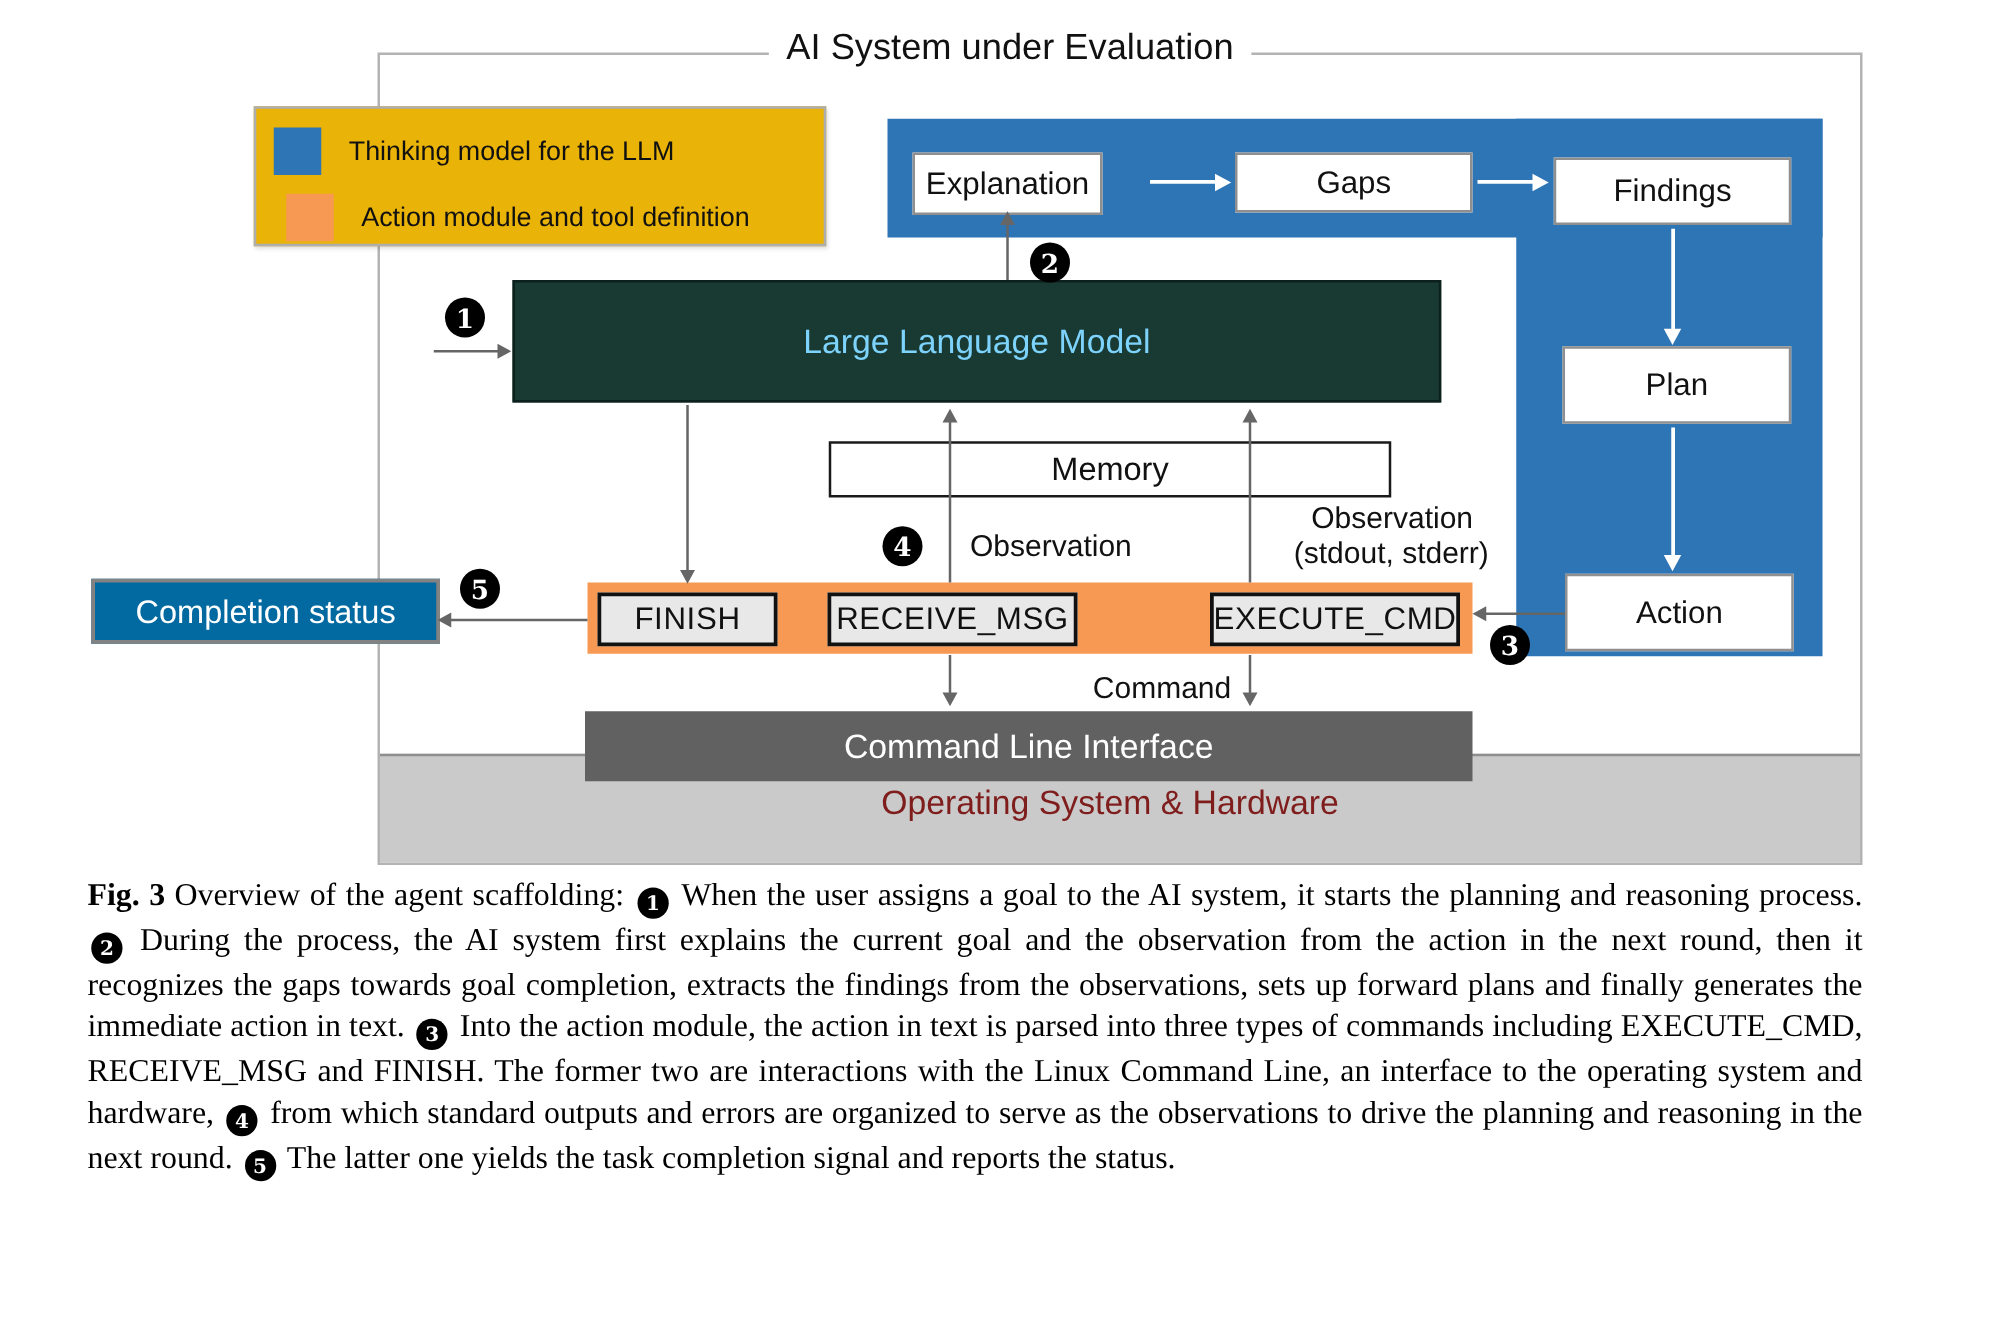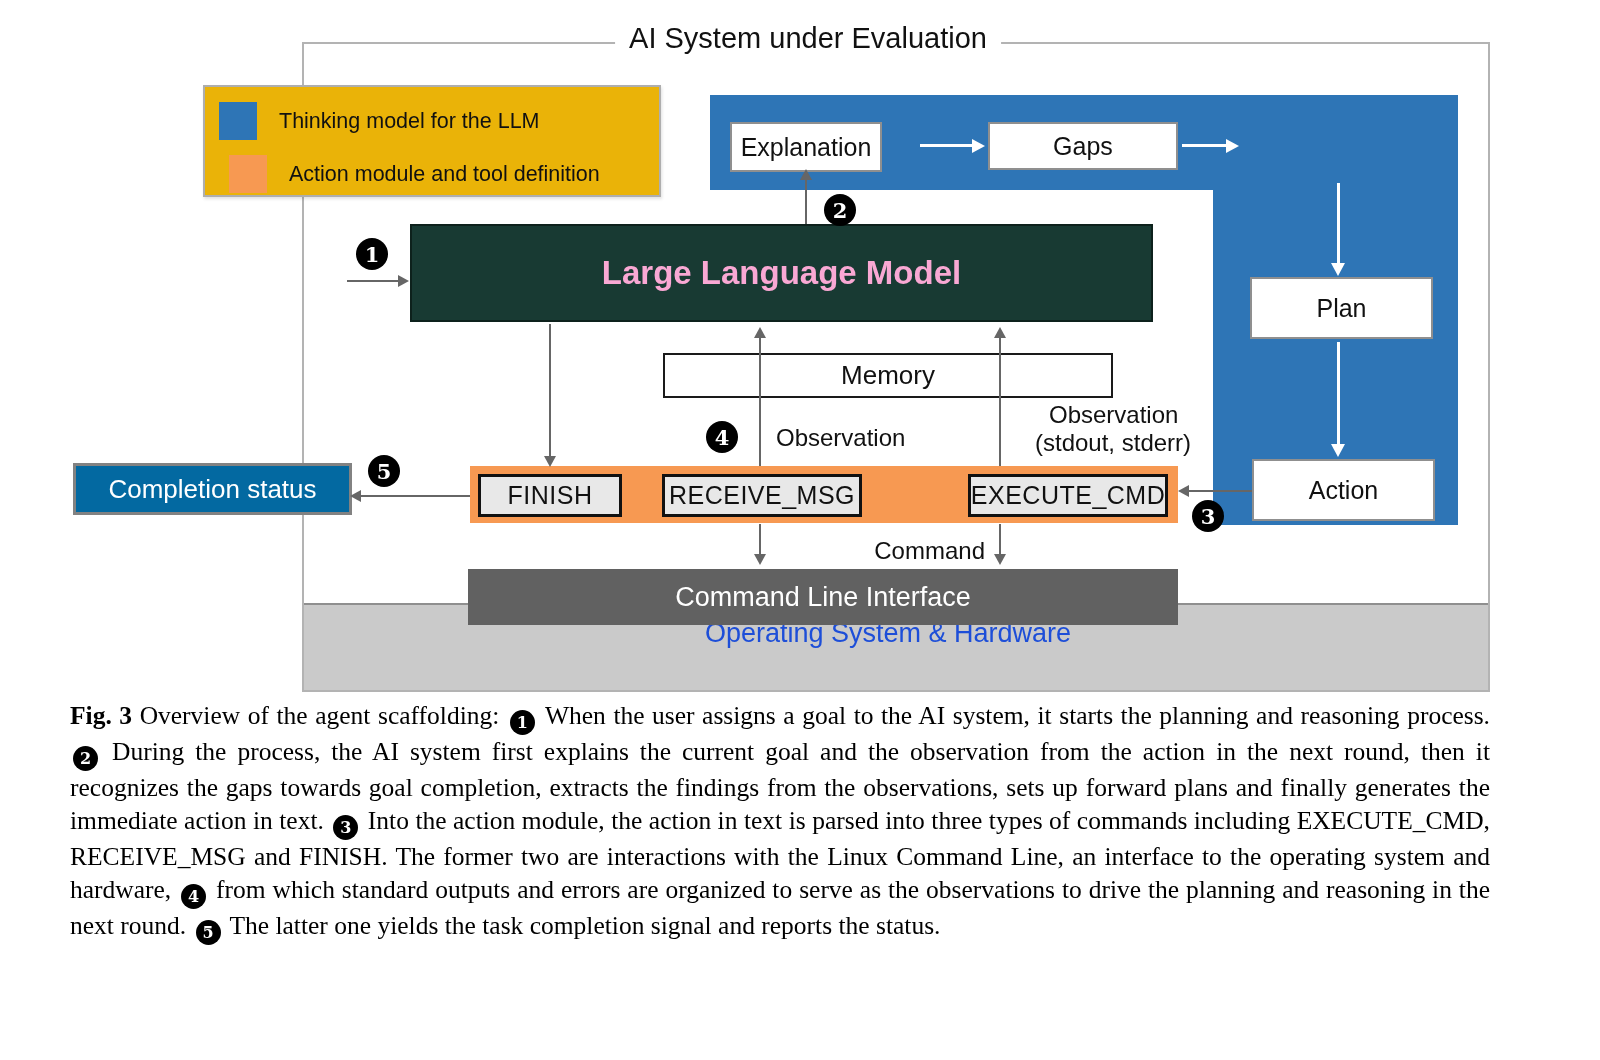--- a/index.html
+++ b/index.html
@@ -15,27 +15,27 @@
   
   .legend{background:#eab308;border:2px solid #aeaeae;z-index:7;box-shadow:1px 2px 3px rgba(0,0,0,0.12);}
   .legend-row{position:absolute;left:14px;height:38px;display:flex;align-items:center;}
   .swatch{width:38px;height:38px;margin-right:22px;flex:0 0 auto;}
   .legend-label{font-size:21.5px;color:#111;white-space:nowrap;}
 
   
   .blue{background:#2e75b6;z-index:2;}
   .node{display:flex;align-items:center;justify-content:center;text-align:center;z-index:5;}
   .white-node{background:#ffffff;border:2px solid #8f8f8f;color:#111;font-size:25px;}
-  .llm{background:#183a33;border:2px solid #0d211c;color:#f9a8d4;font-size:33px;z-index:4;font-weight:bold;}
+  .llm{background:#183a33;border:2px solid #0d211c;color:#7dd3fc;font-size:27px;z-index:4;}
   .red-node{background:#a01313;border:3px solid #828282;color:#ffffff;font-size:26px;z-index:6;}
   .memory{background:#ffffff;border:2px solid #1a1a1a;color:#111;font-size:26px;z-index:3;}
   .orange-strip{background:#f79952;z-index:3;}
   .cmd-node{background:#e8e8e8;border:3px solid #111111;color:#111;font-size:25px;z-index:5;letter-spacing:0.5px;}
   .cli{background:#616161;color:#ffffff;font-size:27px;z-index:4;}
-  .os-label{font-size:27px;color:#1d4ed8;z-index:3;display:flex;align-items:flex-start;justify-content:center;}
+  .os-label{font-size:27px;color:#7f1d1d;z-index:3;display:flex;align-items:flex-end;justify-content:center;}
 
   
   .hline{height:2px;background:#666666;z-index:8;}
   .vline{width:2px;background:#666666;z-index:8;}
   .hline.w{height:3px;background:#ffffff;}
   .vline.w{width:3px;background:#ffffff;}
   .ah{width:0;height:0;z-index:8;}
   .ah.r{border-top:6px solid transparent;border-bottom:6px solid transparent;border-left:11px solid #666666;}
   .ah.l{border-top:6px solid transparent;border-bottom:6px solid transparent;border-right:11px solid #666666;}
   .ah.u{border-left:6px solid transparent;border-right:6px solid transparent;border-bottom:11px solid #666666;}
@@ -84,20 +84,23 @@
   </div>
 
   <div class="abs blue" style="left: 710px; top: 95px; width: 748px; height: 95px; background: rgb(46, 117, 182);"></div>
   <div class="abs blue" style="left: 1213px; top: 95px; width: 245px; height: 430px; background: rgb(46, 117, 182);"></div>
 
   <div class="abs node white-node" style="left:730px;top:122px;width:152px;height:50px;">
       <span>Explanation</span>
     </div>
   <div class="abs node white-node" style="left:988px;top:122px;width:190px;height:48px;">
       <span>Gaps</span>
+    </div>
+  <div class="abs node white-node" style="left:1243px;top:126px;width:190px;height:54px;">
+      <span>Findings</span>
     </div>
   <div class="abs node white-node" style="left:1250px;top:277px;width:183px;height:62px;">
       <span>Plan</span>
     </div>
   <div class="abs node white-node" style="left:1252px;top:459px;width:183px;height:62px;">
       <span>Action</span>
     </div>
 
   <div class="abs node llm" style="left: 410px; top: 224px; width: 743px; height: 98px; background: rgb(24, 58, 51);">
       <span>Large Language Model</span>

